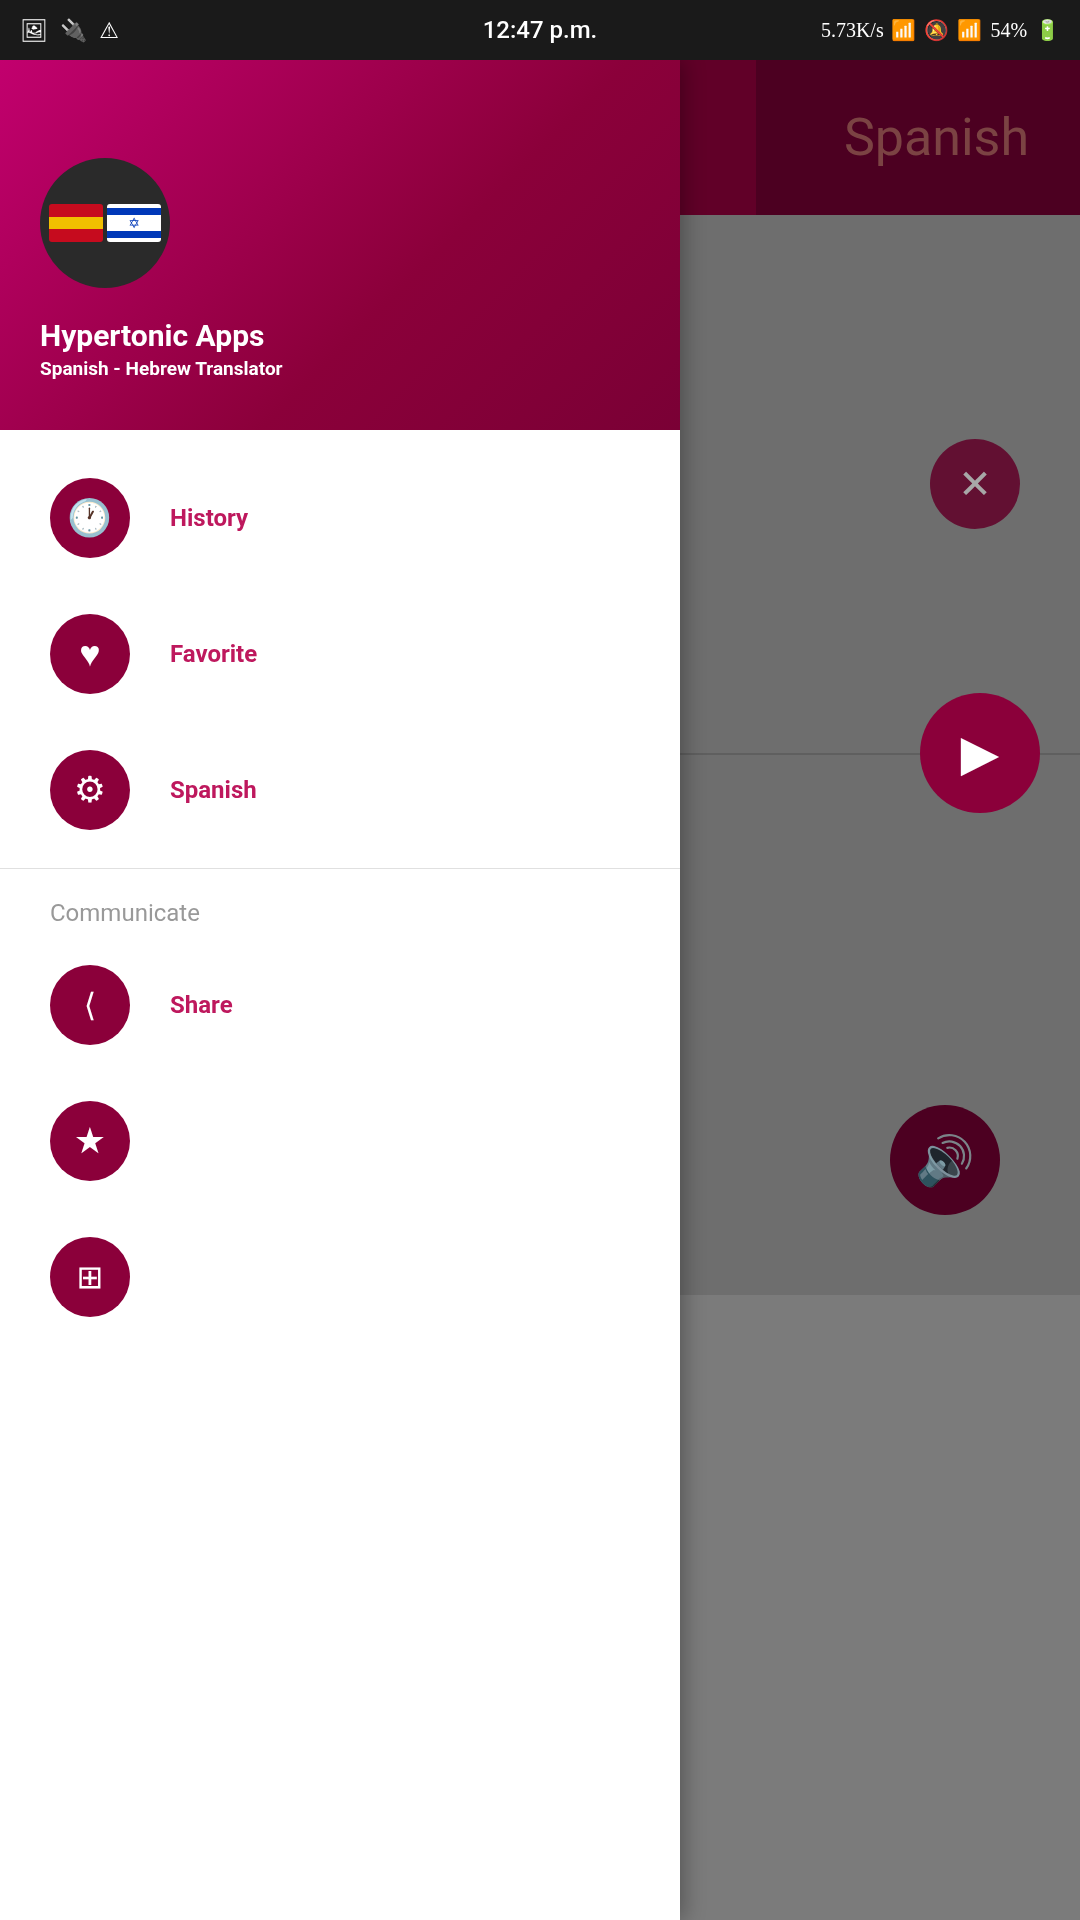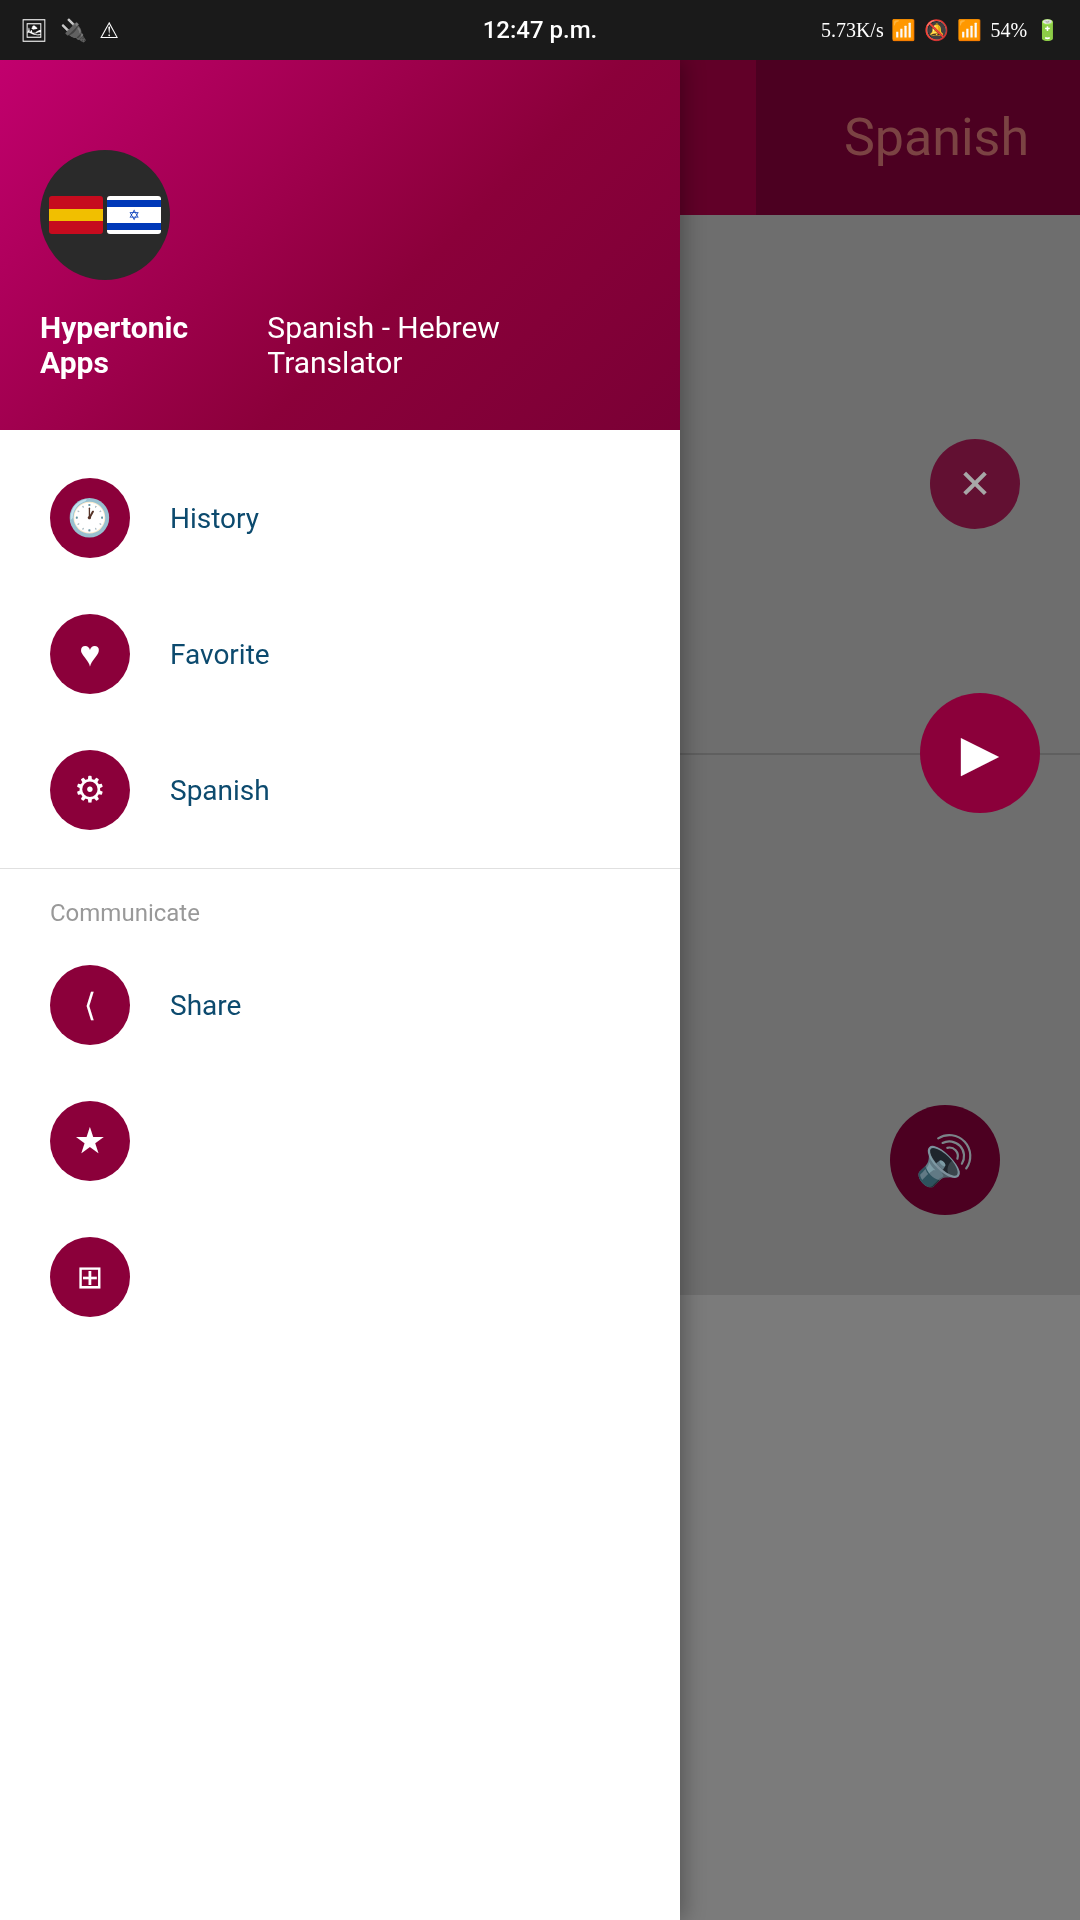--- a/index.html
+++ b/index.html
@@ -253,34 +253,34 @@
       position: absolute;
       top: 50%;
       left: 50%;
       transform: translate(-50%, -50%);
       color: #0038b8;
       font-size: 14px;
     }
 
     .drawer-app-info {
       display: flex;
-      flex-direction: row;
+      flex-direction: column;
       gap: 4px;
     }
 
     .drawer-company {
       color: white;
       font-size: 30px;
       font-weight: 700;
     }
 
     .drawer-app-name {
       color: white;
-      font-size: 30px;
-      font-weight: 400;
+      font-size: 19px;
+      font-weight: 700;
     }
 
     
     .drawer-menu {
       flex: 1;
       overflow-y: auto;
       padding: 20px 0;
     }
 
     .menu-item {
@@ -299,23 +299,23 @@
       border-radius: 50%;
       display: flex;
       align-items: center;
       justify-content: center;
       color: white;
       font-size: 36px;
       flex-shrink: 0;
     }
 
     .menu-label {
-      font-size: 28px;
-      color: #0c4a6e;
-      font-weight: 400;
+      font-size: 24px;
+      color: #be185d;
+      font-weight: 700;
     }
 
     .menu-divider {
       height: 1px;
       background: #e0e0e0;
       margin: 10px 0;
     }
 
     .menu-section-label {
       padding: 20px 50px 10px 50px;

